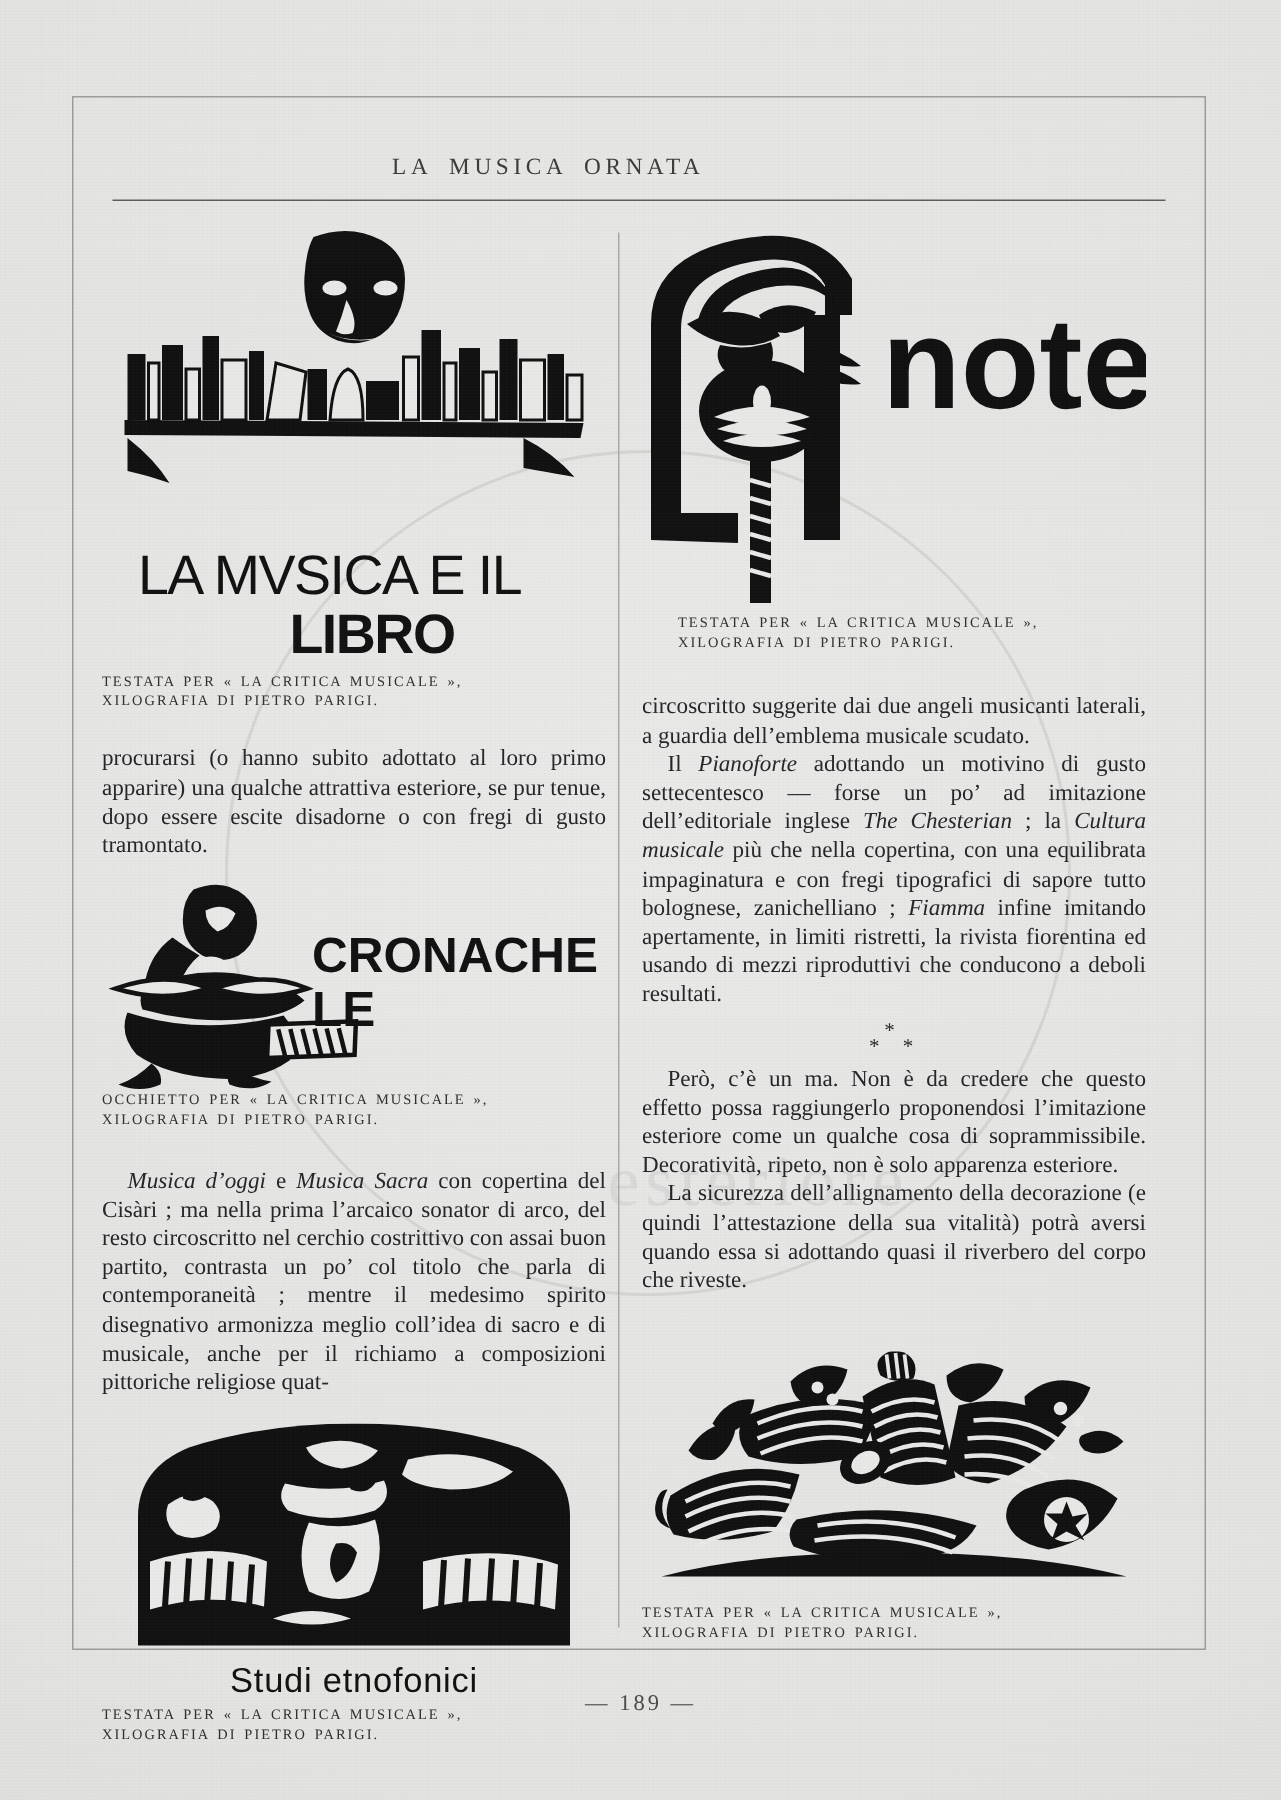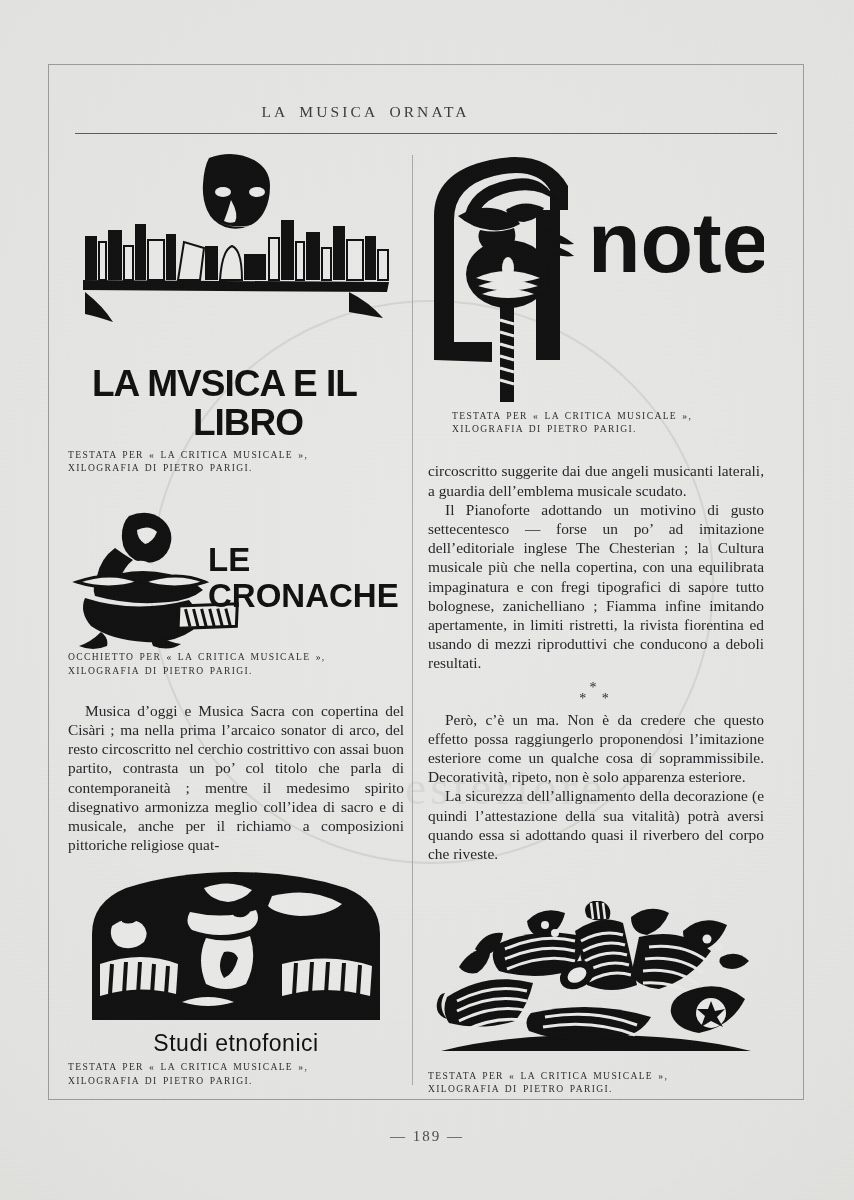--- a/index.html
+++ b/index.html
@@ -111,21 +111,21 @@
     margin: 0;
     font-size: 15.4px;
     line-height: 19.2px;
     text-align: justify;
     text-justify: inter-word;
     color: #26262a;
     hyphens: manual;
   }
   p.body + p.body { margin-top: 0; }
   p.indent { text-indent: 17px; }
-  .it { }
+  .it { font-style: italic; }
 
   
   .caption {
     font-size: 9.6px;
     letter-spacing: 1.35px;
     line-height: 13.2px;
     text-align: left;
     color: #2f2f2f;
     word-spacing: 1.5px;
   }
@@ -211,32 +211,33 @@
             <rect x="225" y="82" width="14" height="48"></rect>
             <rect x="241" y="98" width="9" height="32" fill="#e9e9e7" stroke="#111" stroke-width="2"></rect>
             <rect x="252" y="76" width="12" height="54"></rect>
             <rect x="266" y="90" width="16" height="40" fill="#e9e9e7" stroke="#111" stroke-width="2"></rect>
             <rect x="284" y="86" width="11" height="44"></rect>
             <rect x="297" y="100" width="10" height="30" fill="#e9e9e7" stroke="#111" stroke-width="2"></rect>
           </g>
         </g>
       </svg>
       <div style="margin-top:-4px;">
-        <div style="font-family:'Liberation Sans',sans-serif; font-weight:bold; font-size:37px; letter-spacing:-1px; color:#111; line-height:40px; text-align:left; padding-left:24px;">LA MVSICA E IL</div>
+        <div style="font-family:'Liberation Sans',sans-serif; font-weight:normal; font-size:37px; letter-spacing:-1px; color:#111; line-height:40px; text-align:left; padding-left:24px;">LA MVSICA E IL</div>
         <div style="font-family:'Liberation Sans',sans-serif; font-weight:bold; font-size:37px; letter-spacing:-1px; color:#111; line-height:38px; text-align:center; padding-left:24px;">LIBRO</div>
       </div>
     </div>
 
     <div class="caption" style="margin-top:6px;">
       <div>TESTATA PER « LA CRITICA MUSICALE »,</div>
       <div>XILOGRAFIA DI PIETRO PARIGI.</div>
     </div>
 
     <div style="height:22px;"></div>
 
+    <p class="body">procurarsi (o hanno subito adottato al loro primo apparire) una qualche attrattiva esteriore, se pur tenue, dopo essere escite disadorne o con fregi di gusto tramontato.</p>
 
     <div class="figure" style="margin-top:14px;">
       <svg width="330" height="140" viewBox="0 0 330 140">
         <g fill="#111">
 
           <path d="M58 6 q20-8 34 4 q10 9 8 22 q-2 12-12 18 q-12 6-24 0 q-12-7-13-21 q-1-15 7-23z"></path>
 
           <path d="M66 20 q12-6 20 2 q-4 10-12 12 q-8-5-8-14z" fill="#e9e9e7"></path>
 
           <path d="M44 38 q-14 10-18 28 q10 6 22 4 q6-14 14-20 q-10-6-18-12z"></path>
@@ -252,22 +253,22 @@
           <path d="M30 122 q-10 10-22 14 q14 6 28 0 q2-8-6-14z"></path>
           <path d="M86 124 q10 8 24 10 q-12 8-28 2 q-4-8 4-12z"></path>
 
           <g transform="translate(108,96) rotate(-8)">
             <path d="M0 0 l58 6 l-4 22 l-58-6z" fill="#e9e9e7" stroke="#111" stroke-width="3"></path>
             <path d="M6 4 l2 18 M14 5 l2 18 M22 6 l2 18 M30 7 l2 18 M38 8 l2 18 M46 9 l2 18" stroke="#111" stroke-width="3" fill="none"></path>
           </g>
         </g>
       </svg>
       <div style="position:relative; margin-top:-108px; margin-left:140px; text-align:left;">
+        <div style="font-family:'Liberation Sans',sans-serif; font-weight:bold; font-size:33px; line-height:36px; color:#111; letter-spacing:0px;">CRONACHE</div>
         <div style="font-family:'Liberation Sans',sans-serif; font-weight:bold; font-size:33px; line-height:36px; color:#111; letter-spacing:0px;">LE</div>
-        <div style="font-family:'Liberation Sans',sans-serif; font-weight:bold; font-size:33px; line-height:36px; color:#111; letter-spacing:0px;">CRONACHE</div>
       </div>
       <div style="height:36px;"></div>
     </div>
 
     <div class="caption">
       <div>OCCHIETTO PER « LA CRITICA MUSICALE »,</div>
       <div>XILOGRAFIA DI PIETRO PARIGI.</div>
     </div>
 
     <div style="height:24px;"></div>

